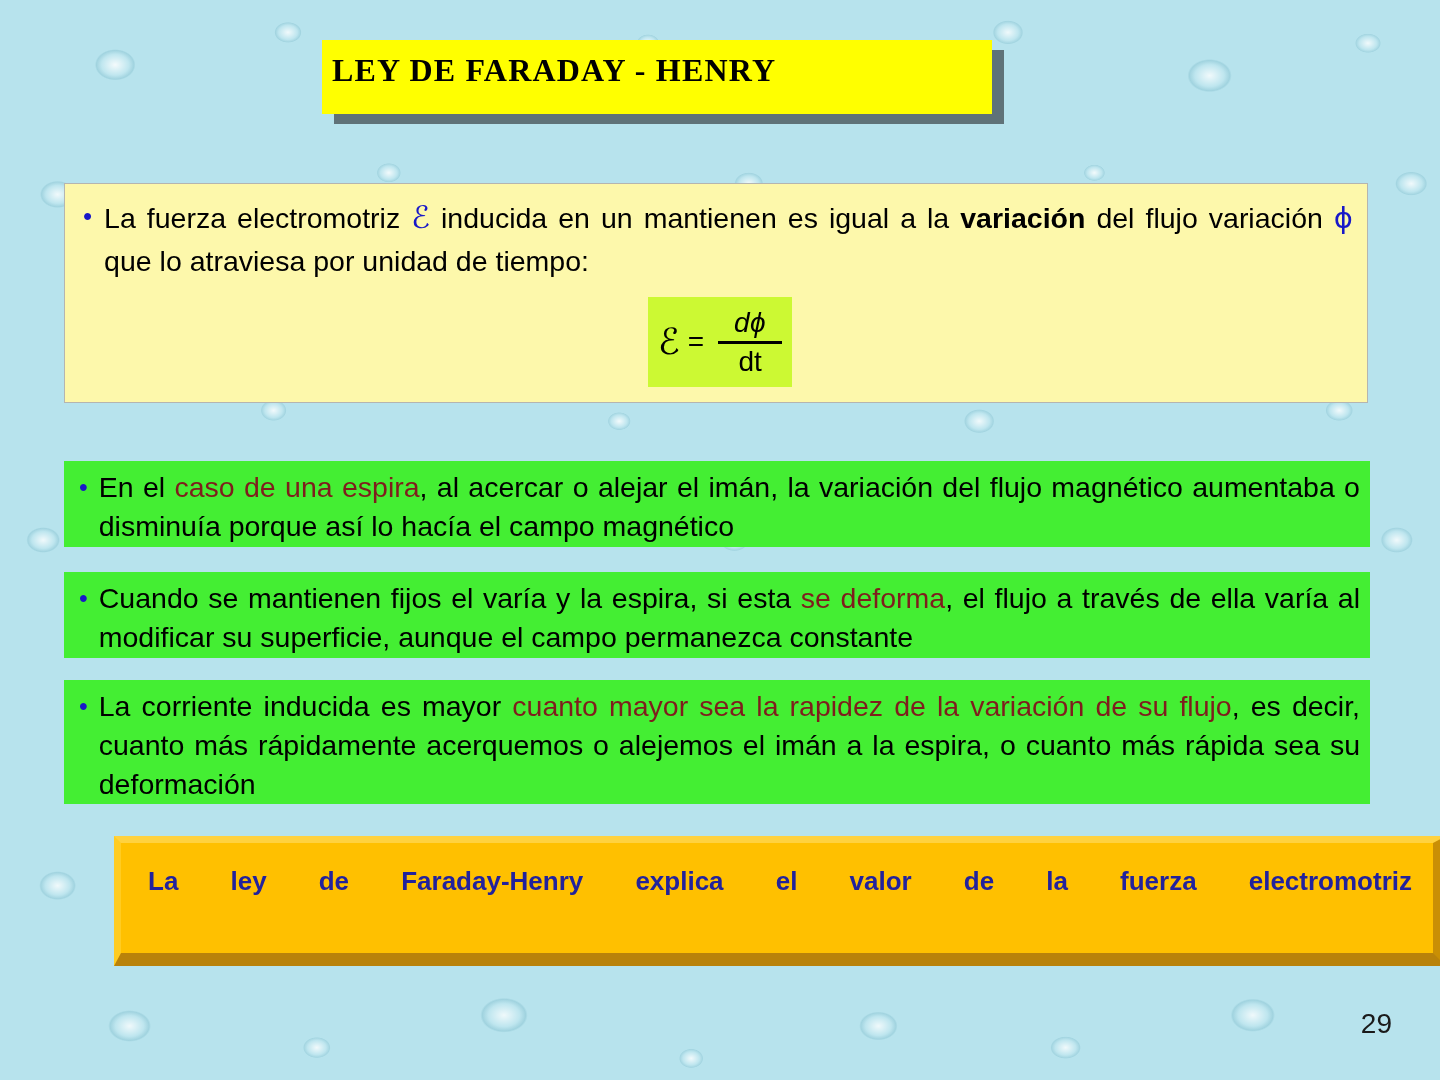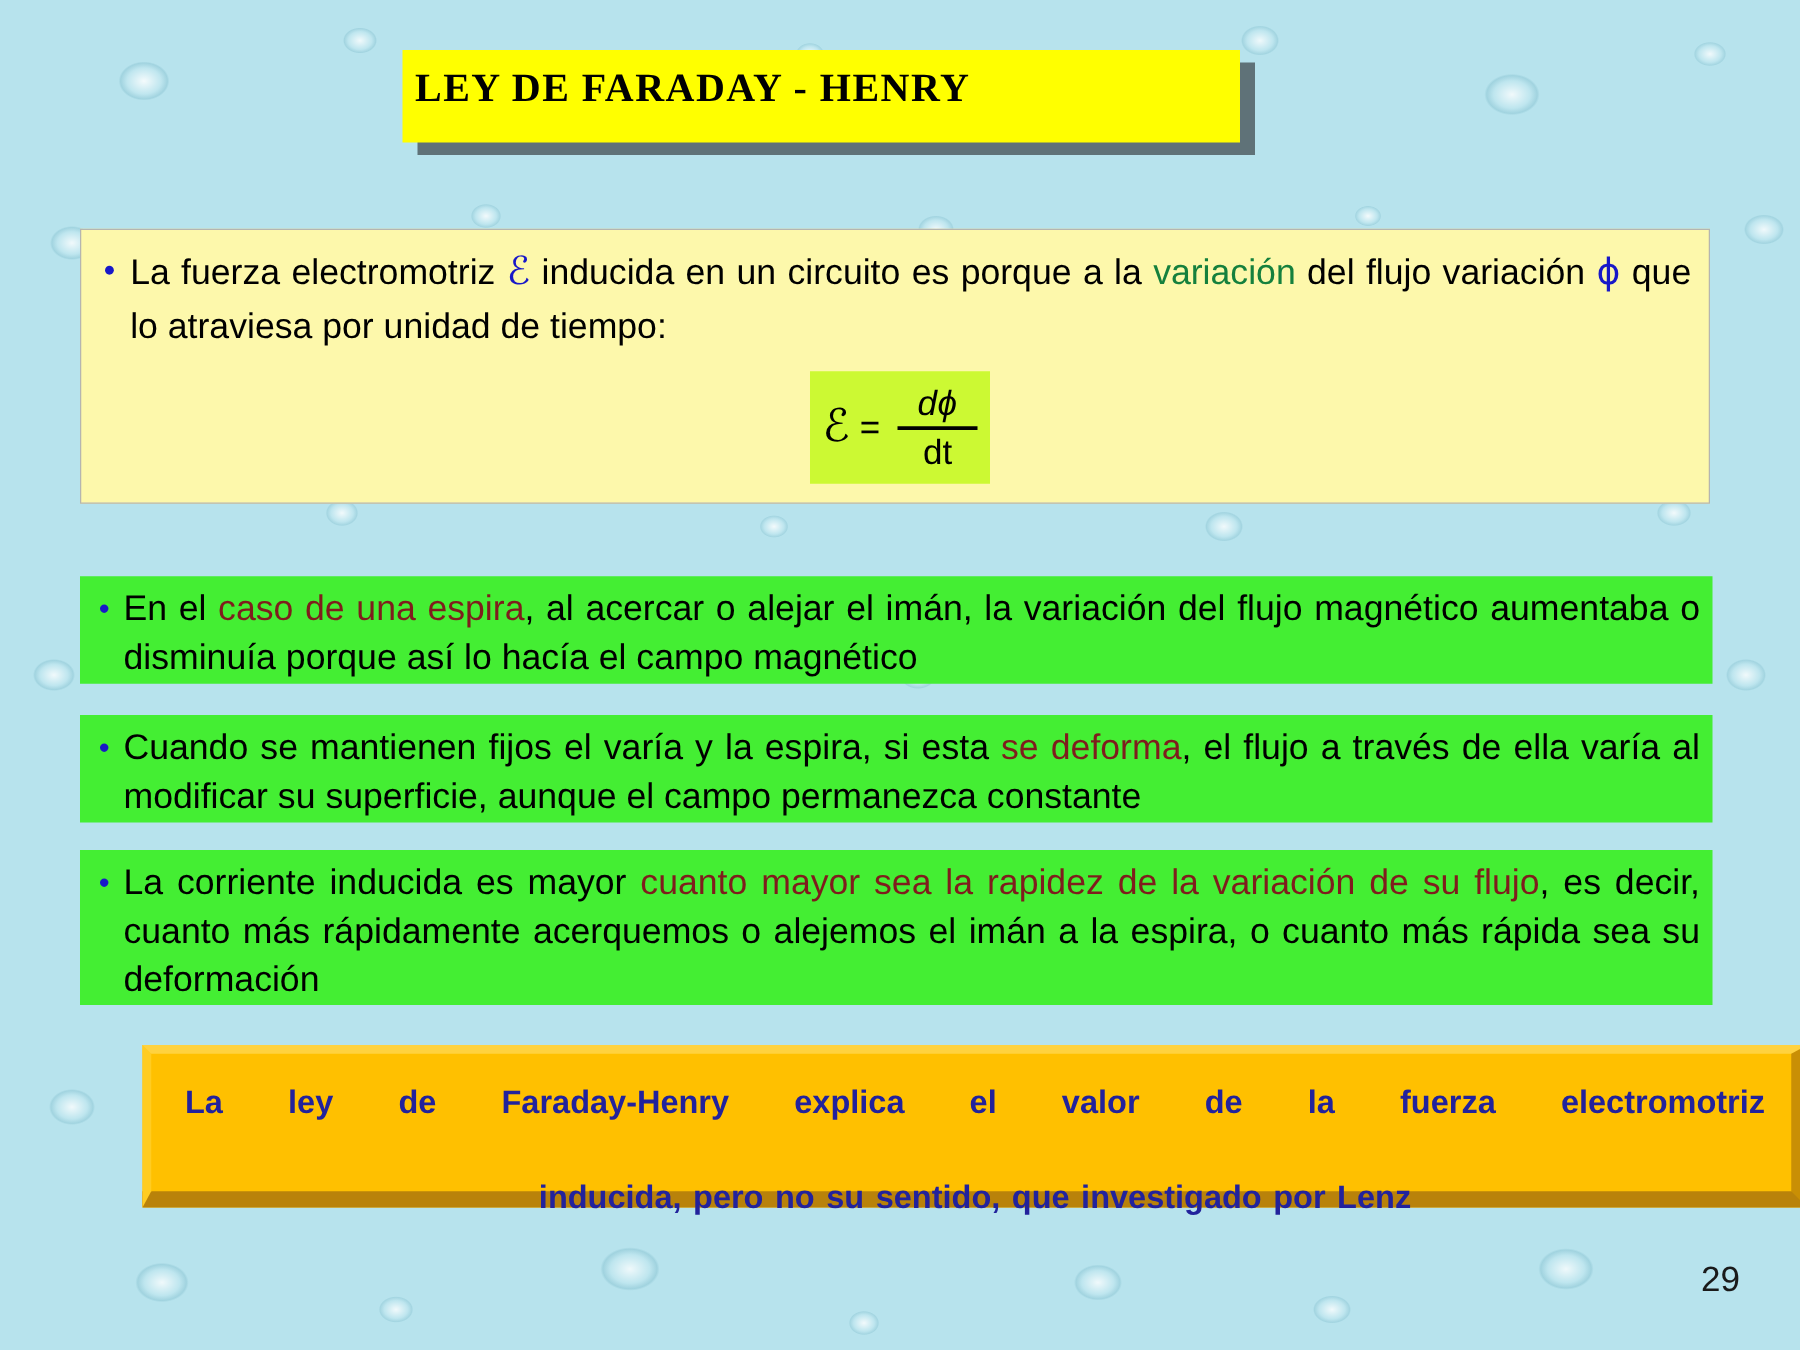--- a/index.html
+++ b/index.html
@@ -140,21 +140,21 @@
   #statement-body .bullet-dot { margin: 7px 12px 0 0; }
   #statement-text {
     font-size: 28.5px;
     line-height: 43px;
     color: #000;
     text-align: justify;
     text-justify: inter-word;
     flex: 1 1 auto;
     text-indent: 0;
   }
-  #statement-text .blue { color: #15803d; }
+  #statement-text .blue { color: #000000; font-weight: bold; }
   #statement-text .sym {
     color: #1818c8;
     font-family: "DejaVu Sans", sans-serif;
     font-size: 29px;
   }
   #statement-text .sym-eps { font-size: 31px; }
 
   
   #formula-chip {
     position: absolute;
@@ -264,21 +264,21 @@
 
 <div id="title-shadow"></div>
 <div id="title-box">
   <div id="title-text">LEY DE FARADAY - HENRY</div>
 </div>
 
 <div id="panel-statement">
   <div id="statement-body" class="bullet-row">
     <span class="bullet-dot">•</span>
     <div id="statement-text">
-      <span>La fuerza electromotriz </span><span class="sym sym-eps">ℰ</span><span> inducida en un circuito es porque a la </span><span class="blue">variación</span><span> del flujo variación </span><span class="sym">ϕ</span><span> que lo atraviesa por unidad de tiempo:</span>
+      <span>La fuerza electromotriz </span><span class="sym sym-eps">ℰ</span><span> inducida en un mantienen es igual a la </span><span class="blue">variación</span><span> del flujo variación </span><span class="sym">ϕ</span><span> que lo atraviesa por unidad de tiempo:</span>
     </div>
   </div>
 </div>
 
 <div id="formula-chip">
   <span id="formula-eps">ℰ</span>
   <span id="formula-eq">=</span>
   <span id="formula-frac">
     <span id="formula-num">dϕ</span>
     <span id="formula-bar"></span>
@@ -304,17 +304,16 @@
   <div class="green-body">
     <span class="bullet-dot">•</span>
     <div class="green-text"><span>La corriente inducida es mayor </span><span class="blue">cuanto mayor sea la rapidez de la variación de su flujo</span><span>, es decir, cuanto más rápidamente acerquemos o alejemos el imán a la espira, o cuanto más rápida sea su deformación</span></div>
   </div>
 </div>
 
 <div id="panel-conclusion">
   <div id="conclusion-bevel"></div>
   <div id="conclusion-text">
     <div id="conclusion-line1">La ley de Faraday-Henry explica el valor de la fuerza electromotriz</div>
-    <div id="conclusion-line2">inducida, pero no su sentido, que investigado por Lenz</div>
   </div>
 </div>
 
 <div id="page-number">29</div>
 
 </body></html>

